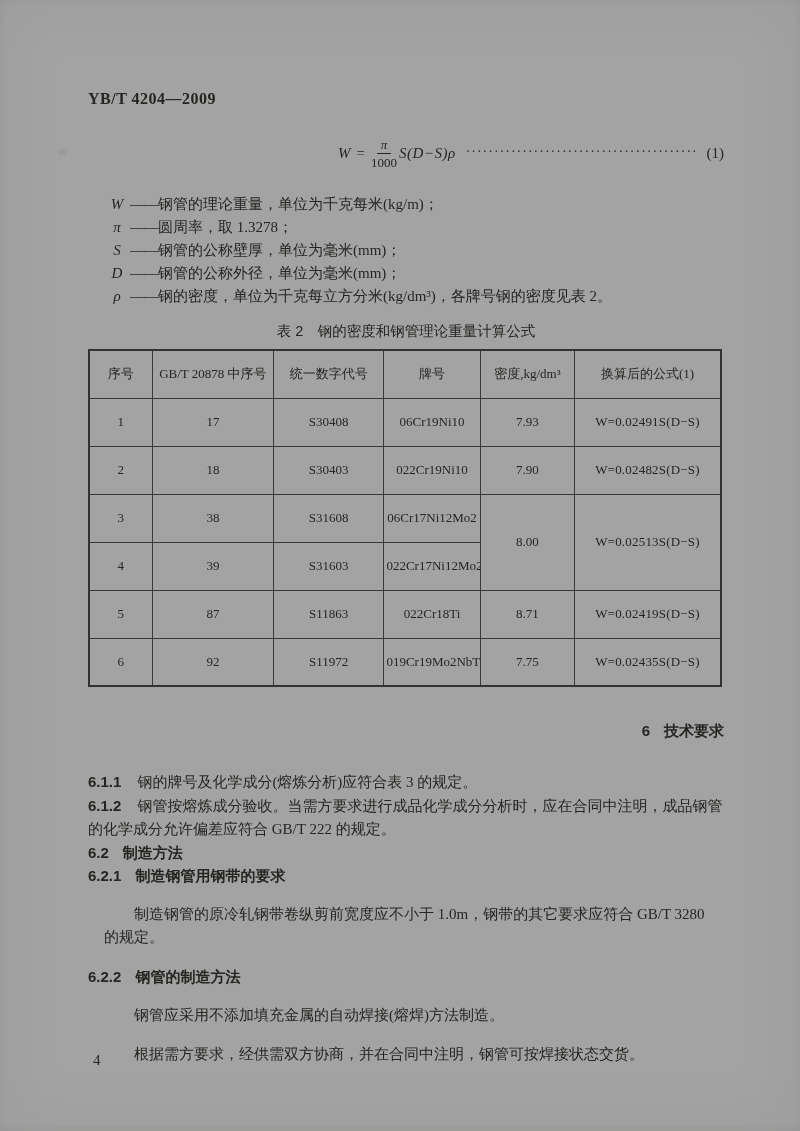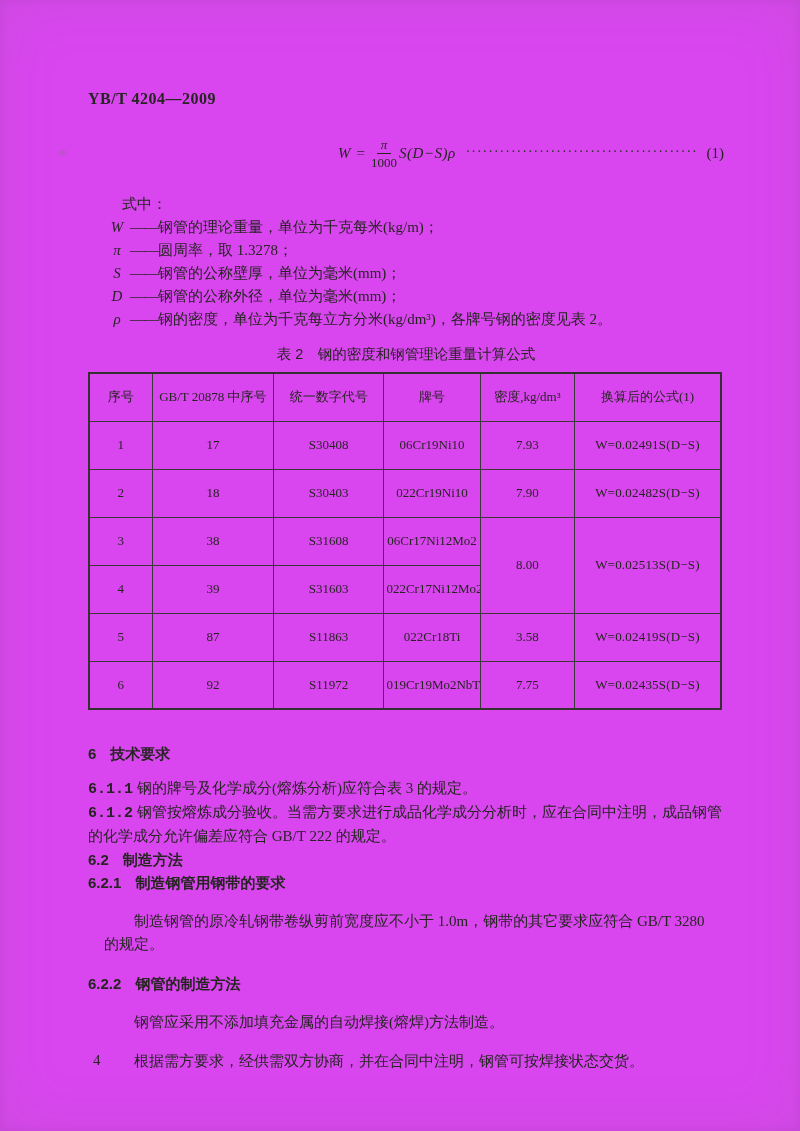--- a/index.html
+++ b/index.html
@@ -1,20 +1,20 @@
 <!DOCTYPE html>
 <html><head>
 <meta charset="utf-8">
 <style>
   html,body{margin:0;padding:0;background:#e9e9e7;}
   .page{
     position:relative;
     width:800px;height:1131px;
     margin:0 auto;
-    background:#d946ef;
+    background:#a3a3a3;
     box-shadow:inset 0 0 60px rgba(110,110,100,0.12), inset 0 0 8px rgba(0,0,0,0.06);
     font-family:"Liberation Serif","DejaVu Serif",serif;
     color:#262522;
     overflow:hidden;
   }
   .content{position:absolute;left:88px;top:0;width:636px;}
   .std-code{
     margin-top:90px;
     font-size:16px;font-weight:bold;
     letter-spacing:0.5px;
@@ -77,25 +77,25 @@
   .col-no{width:63px;}.col-gb{width:121px;}.col-uns{width:110px;}
   .col-grade{width:96px;}.col-den{width:94px;}.col-formula{width:146px;}
   .cell-formula{font-size:13px;letter-spacing:0.2px;}
   
   .sections{margin-top:32px;font-size:15px;line-height:23px;}
   .h-sec{
     font-family:"Liberation Sans","DejaVu Sans",sans-serif;
     font-weight:bold;font-size:15px;
   }
   .h-sec .num{margin-right:14px;}
-  .h1-sec{margin-bottom:12px;}
+  .h1-sec{margin-bottom:28px;text-align:right;}
   .clause{margin:0;}
   .clause .clause-num{
-    font-family:Liberation Mono, monospace;
-    font-weight:bold;margin-right:4px;
+    font-family:Liberation Sans, sans-serif;
+    font-weight:bold;margin-right:16px;
   }
   .para{margin:16px;text-indent:2em;}
   .page-num{
     position:absolute;left:93px;top:1052px;
     font-size:15px;
   }
   .scan-speck{
     position:absolute;left:58px;top:150px;width:8px;height:5px;
     background:rgba(120,118,110,0.25);border-radius:50%;
     filter:blur(1px);
@@ -117,21 +117,20 @@
       <span class="frac">
         <span class="num">π</span>
         <span class="den">1000</span>
       </span>
       <span class="math-tail">S(D−S)ρ</span>
       <span class="leader-dots">·····················································</span>
       <span class="eq-number">(1)</span>
     </div>
 
     <div class="defs">
-      <div class="def-intro">式中：</div>
 
       <div class="def-item">
         <span class="def-sym">W</span>
         <span class="def-dash">——</span>
         <span class="def-text">钢管的理论重量，单位为千克每米(kg/m)；</span>
       </div>
       <div class="def-item">
         <span class="def-sym">π</span>
         <span class="def-dash">——</span>
         <span class="def-text">圆周率，取 1.3278；</span>
@@ -203,21 +202,21 @@
           <td>4</td>
           <td>39</td>
           <td>S31603</td>
           <td>022Cr17Ni12Mo2</td>
         </tr>
         <tr>
           <td>5</td>
           <td>87</td>
           <td>S11863</td>
           <td>022Cr18Ti</td>
-          <td>3.58</td>
+          <td>8.71</td>
           <td class="cell-formula">W=0.02419S(D−S)</td>
         </tr>
         <tr>
           <td>6</td>
           <td>92</td>
           <td>S11972</td>
           <td>019Cr19Mo2NbTi</td>
           <td>7.75</td>
           <td class="cell-formula">W=0.02435S(D−S)</td>
         </tr>

